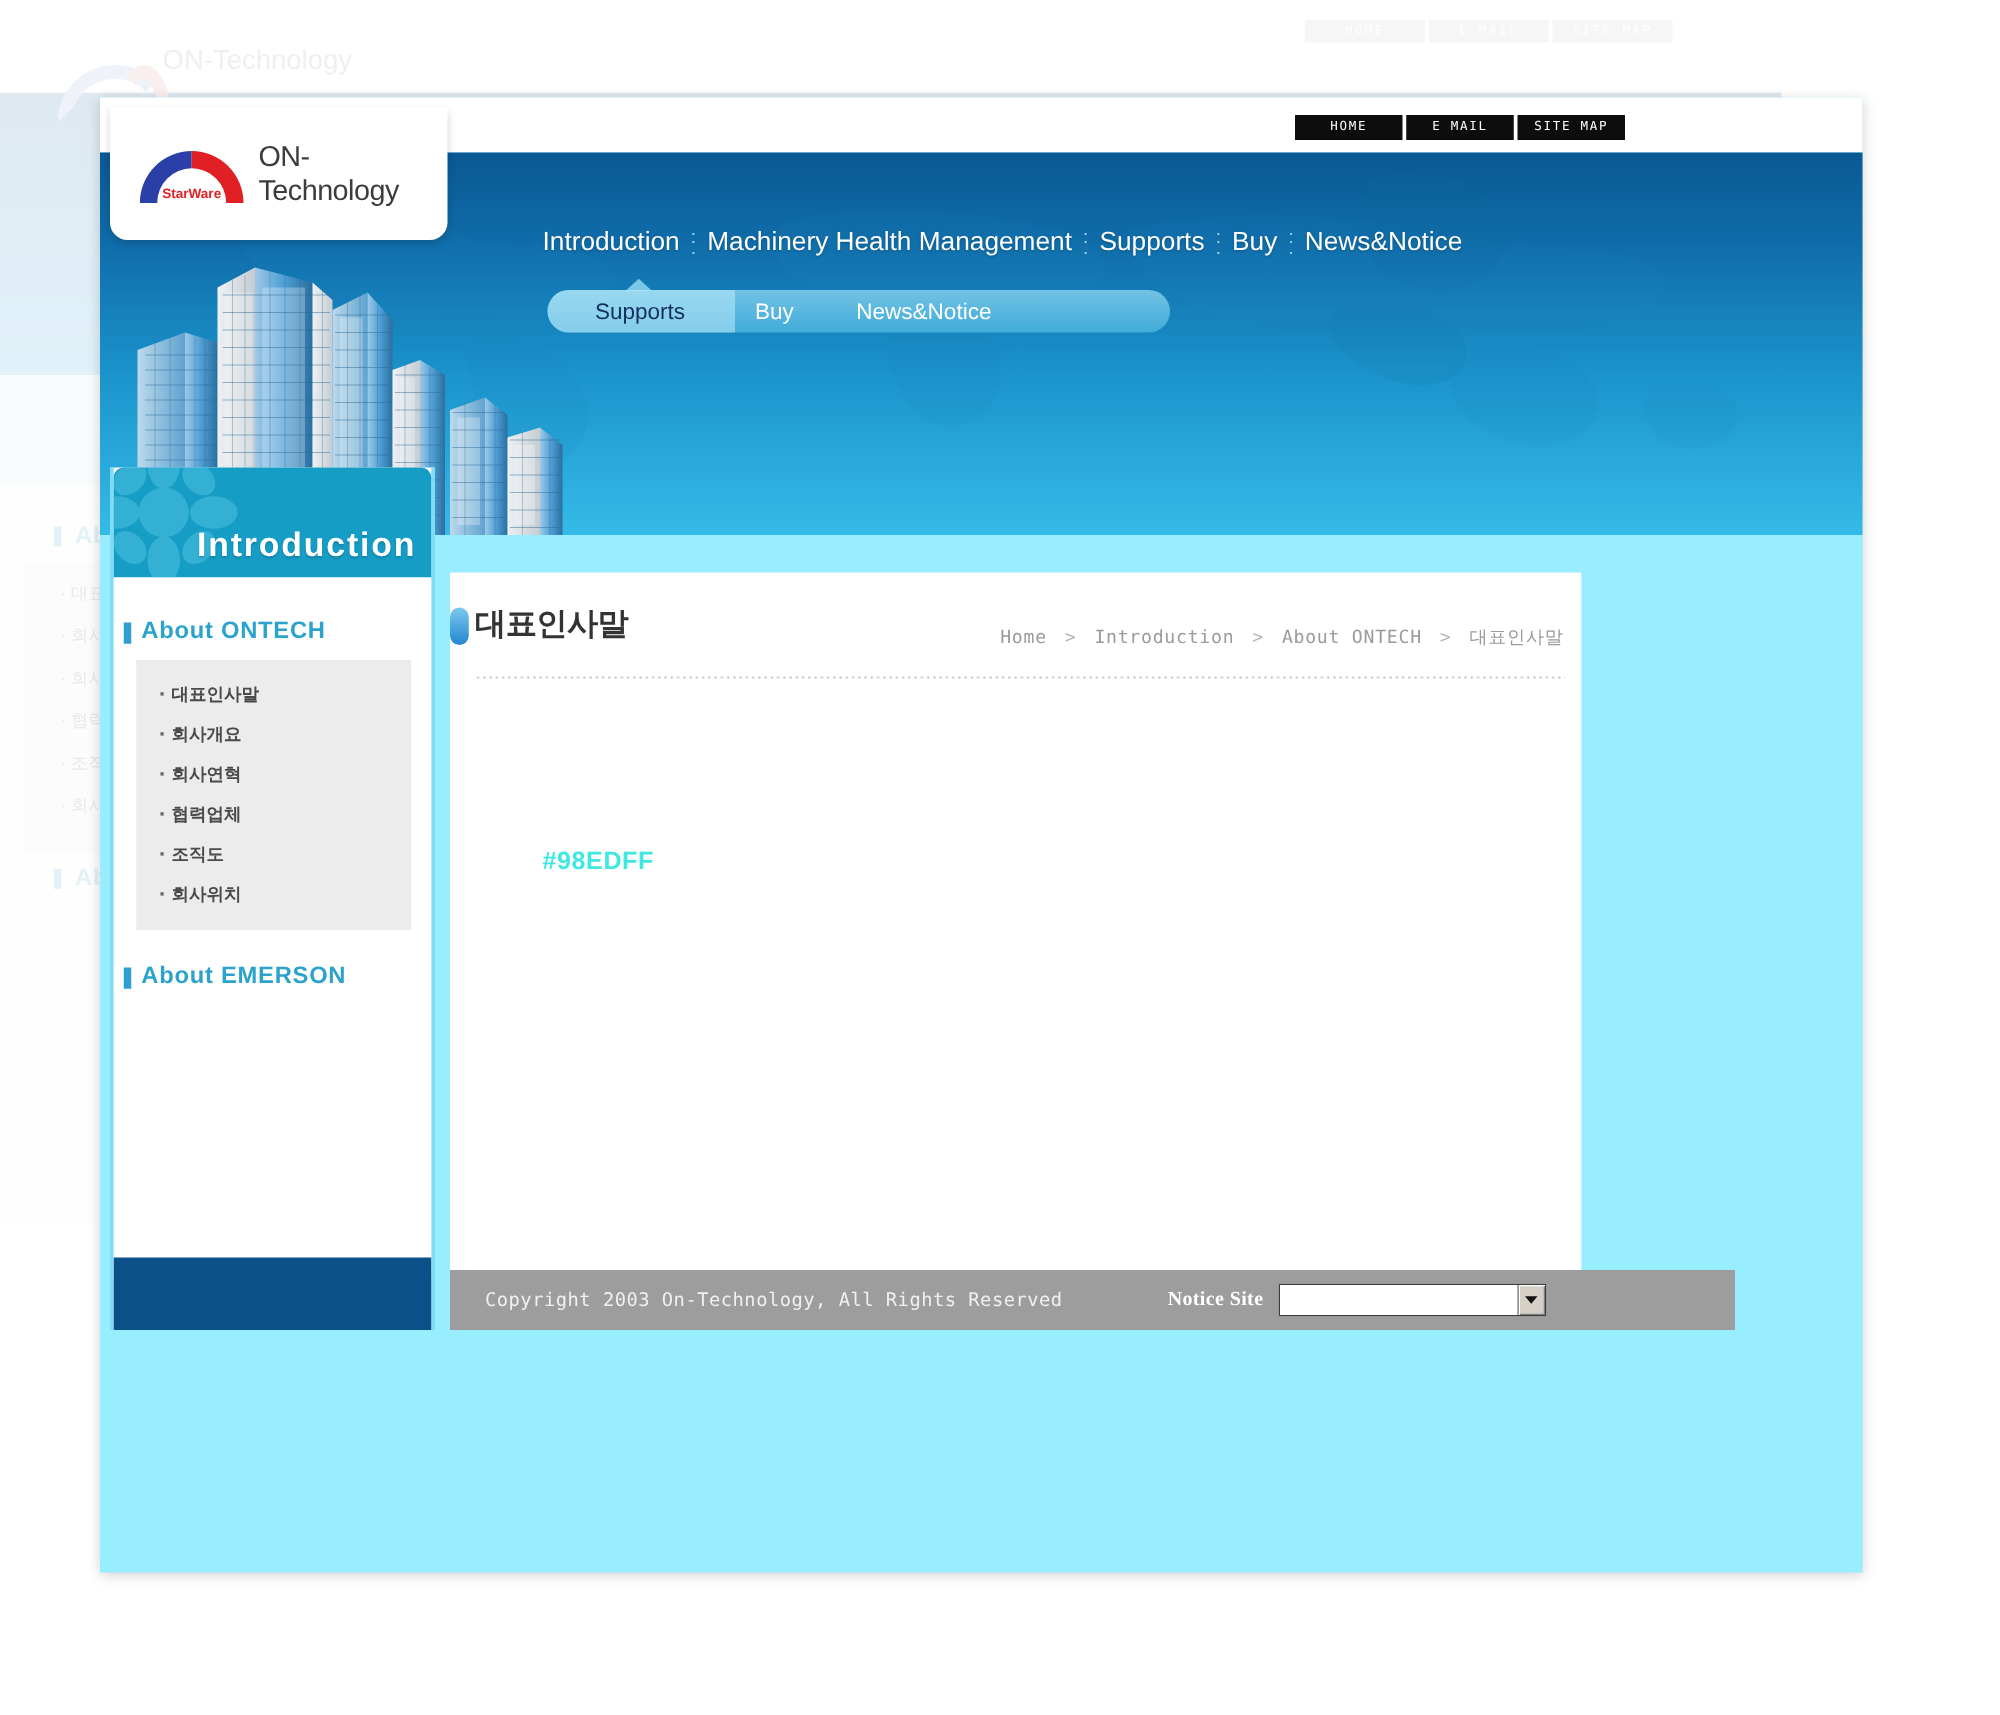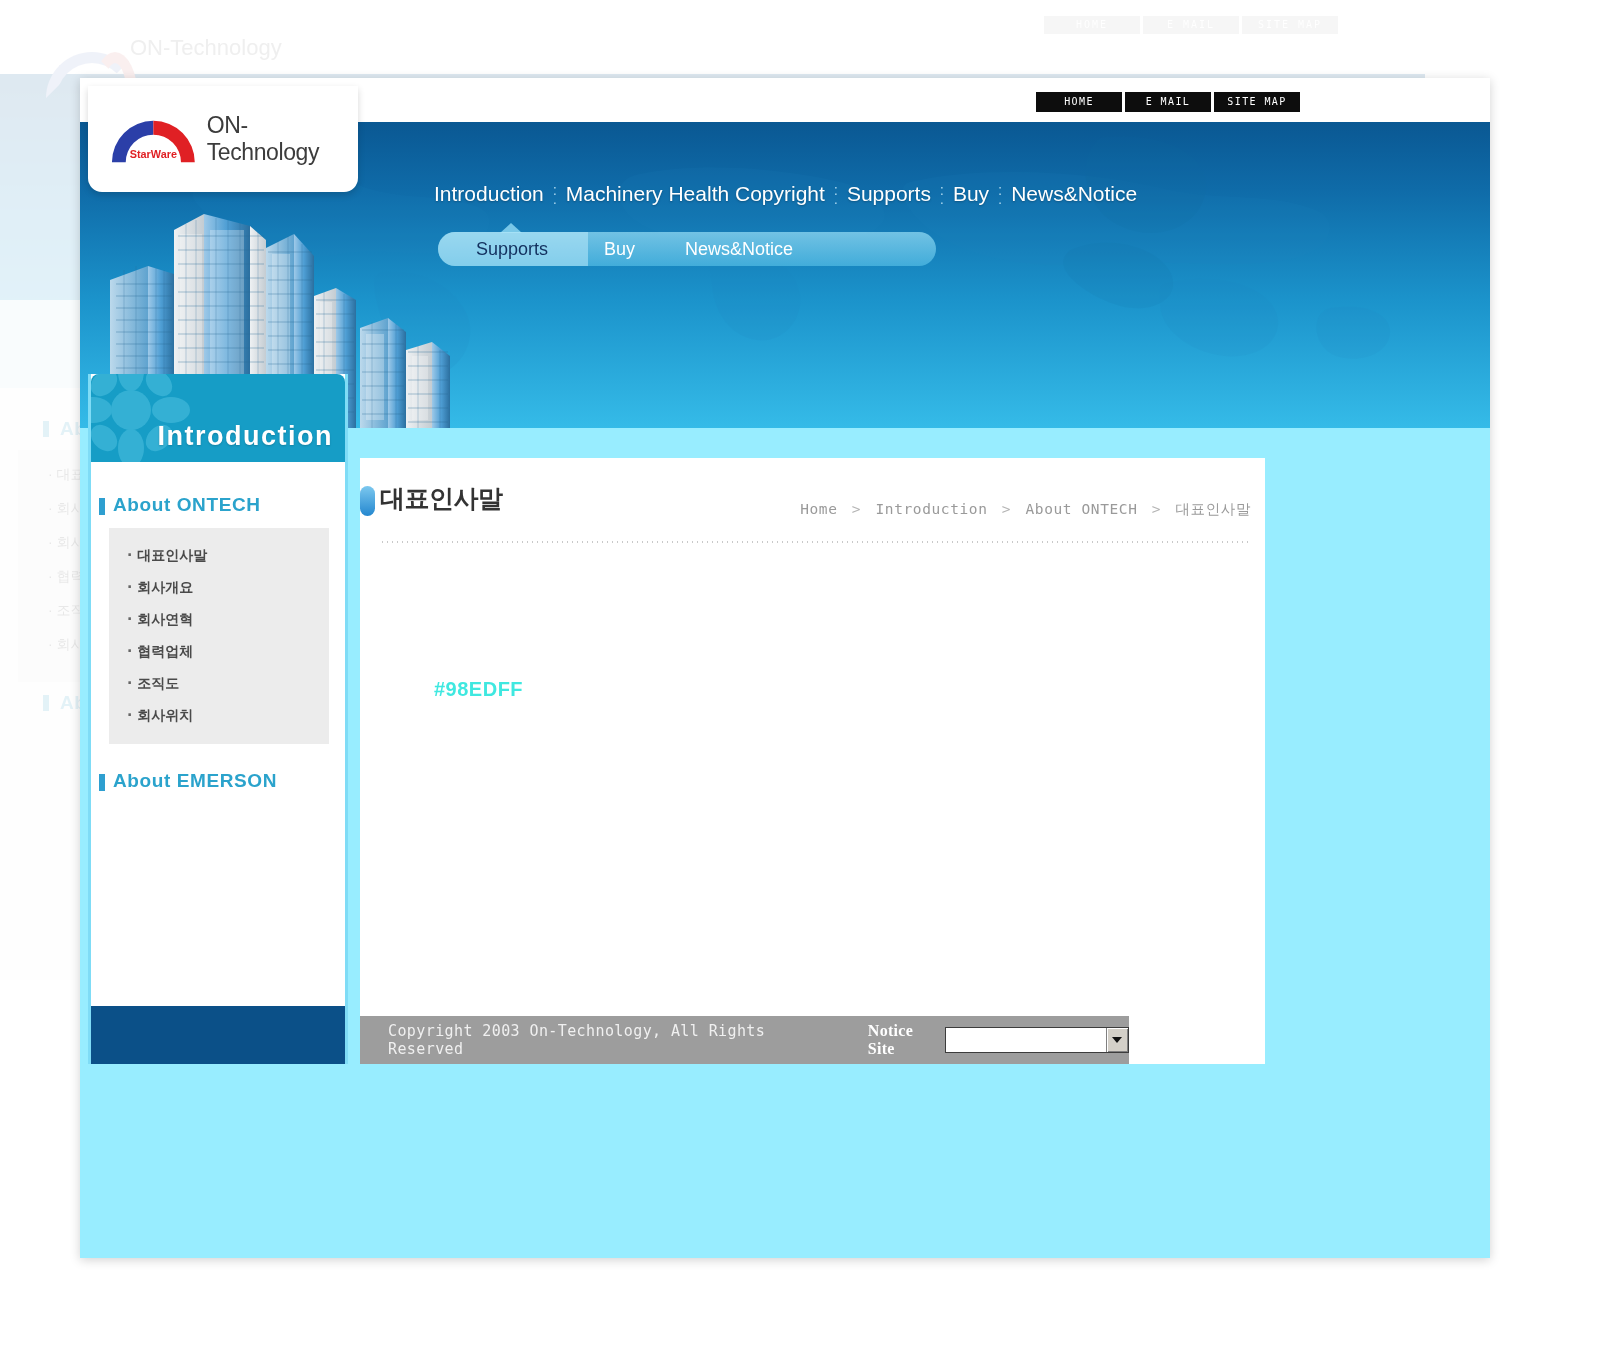--- a/index.html
+++ b/index.html
@@ -214,21 +214,21 @@
     background-size:5px 2px;background-repeat:repeat-x;
   }
   .content{
     position:absolute;left:0;top:92px;width:886px;height:466px;background:#fff;
   }
   .swatch-label{
     position:absolute;left:74px;top:128px;color:#3fe8e0;
     font-size:20px;font-weight:bold;letter-spacing:.5px;
   }
   .panel-footer{
-    position:absolute;left:0;bottom:0;width:769px;height:48px;background:#9d9d9d;
+    position:absolute;left:0;bottom:0;width:1028px;height:48px;background:#9d9d9d;
     display:flex;align-items:center;
   }
   .copy{
     margin-left:28px;color:#f0f0f0;font-size:15px;letter-spacing:.4px;
     font-family:"DejaVu Sans Mono","Liberation Mono",monospace;
   }
   .family-label{
     margin-left:84px;color:#ffffff;font-size:16px;font-weight:bold;
     font-family:"Liberation Serif","DejaVu Serif",serif;letter-spacing:.3px;
   }
@@ -378,21 +378,21 @@
         <path d="M330,146 V228 M352,150 V228"></path>
       </g>
     </svg>
 
     <nav class="mainnav">
       <div class="item">Introduction</div>
       <div class="sep">
           <i>:</i>
           <i>.</i>
         </div>
-      <div class="item">Machinery Health Copyright</div>
+      <div class="item">Machinery Health Management</div>
       <div class="sep">
           <i>:</i>
           <i>.</i>
         </div>
       <div class="item">Supports</div>
       <div class="sep">
           <i>:</i>
           <i>.</i>
         </div>
       <div class="item">Buy</div>

